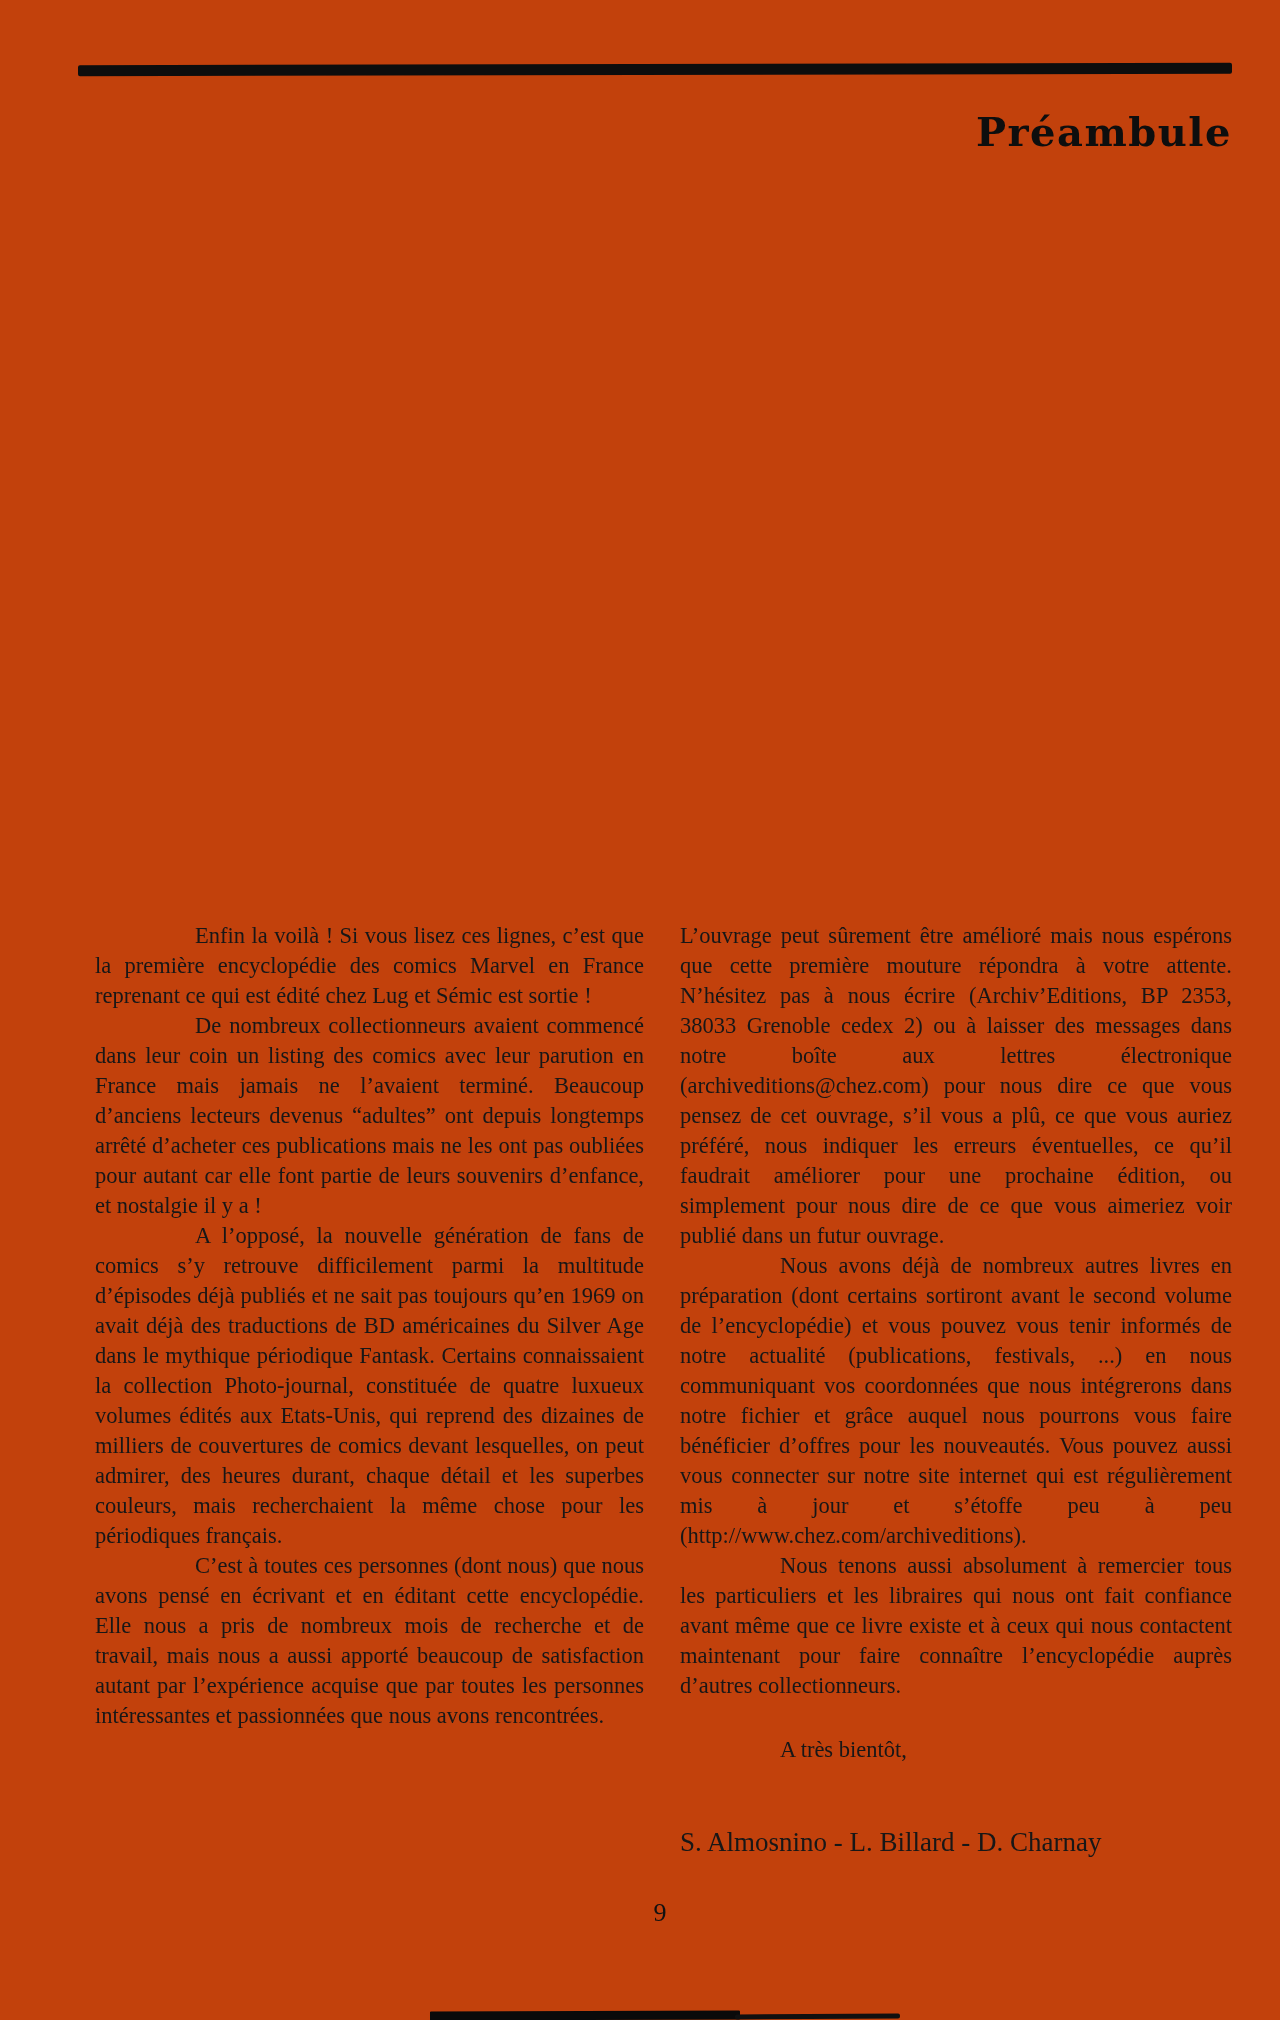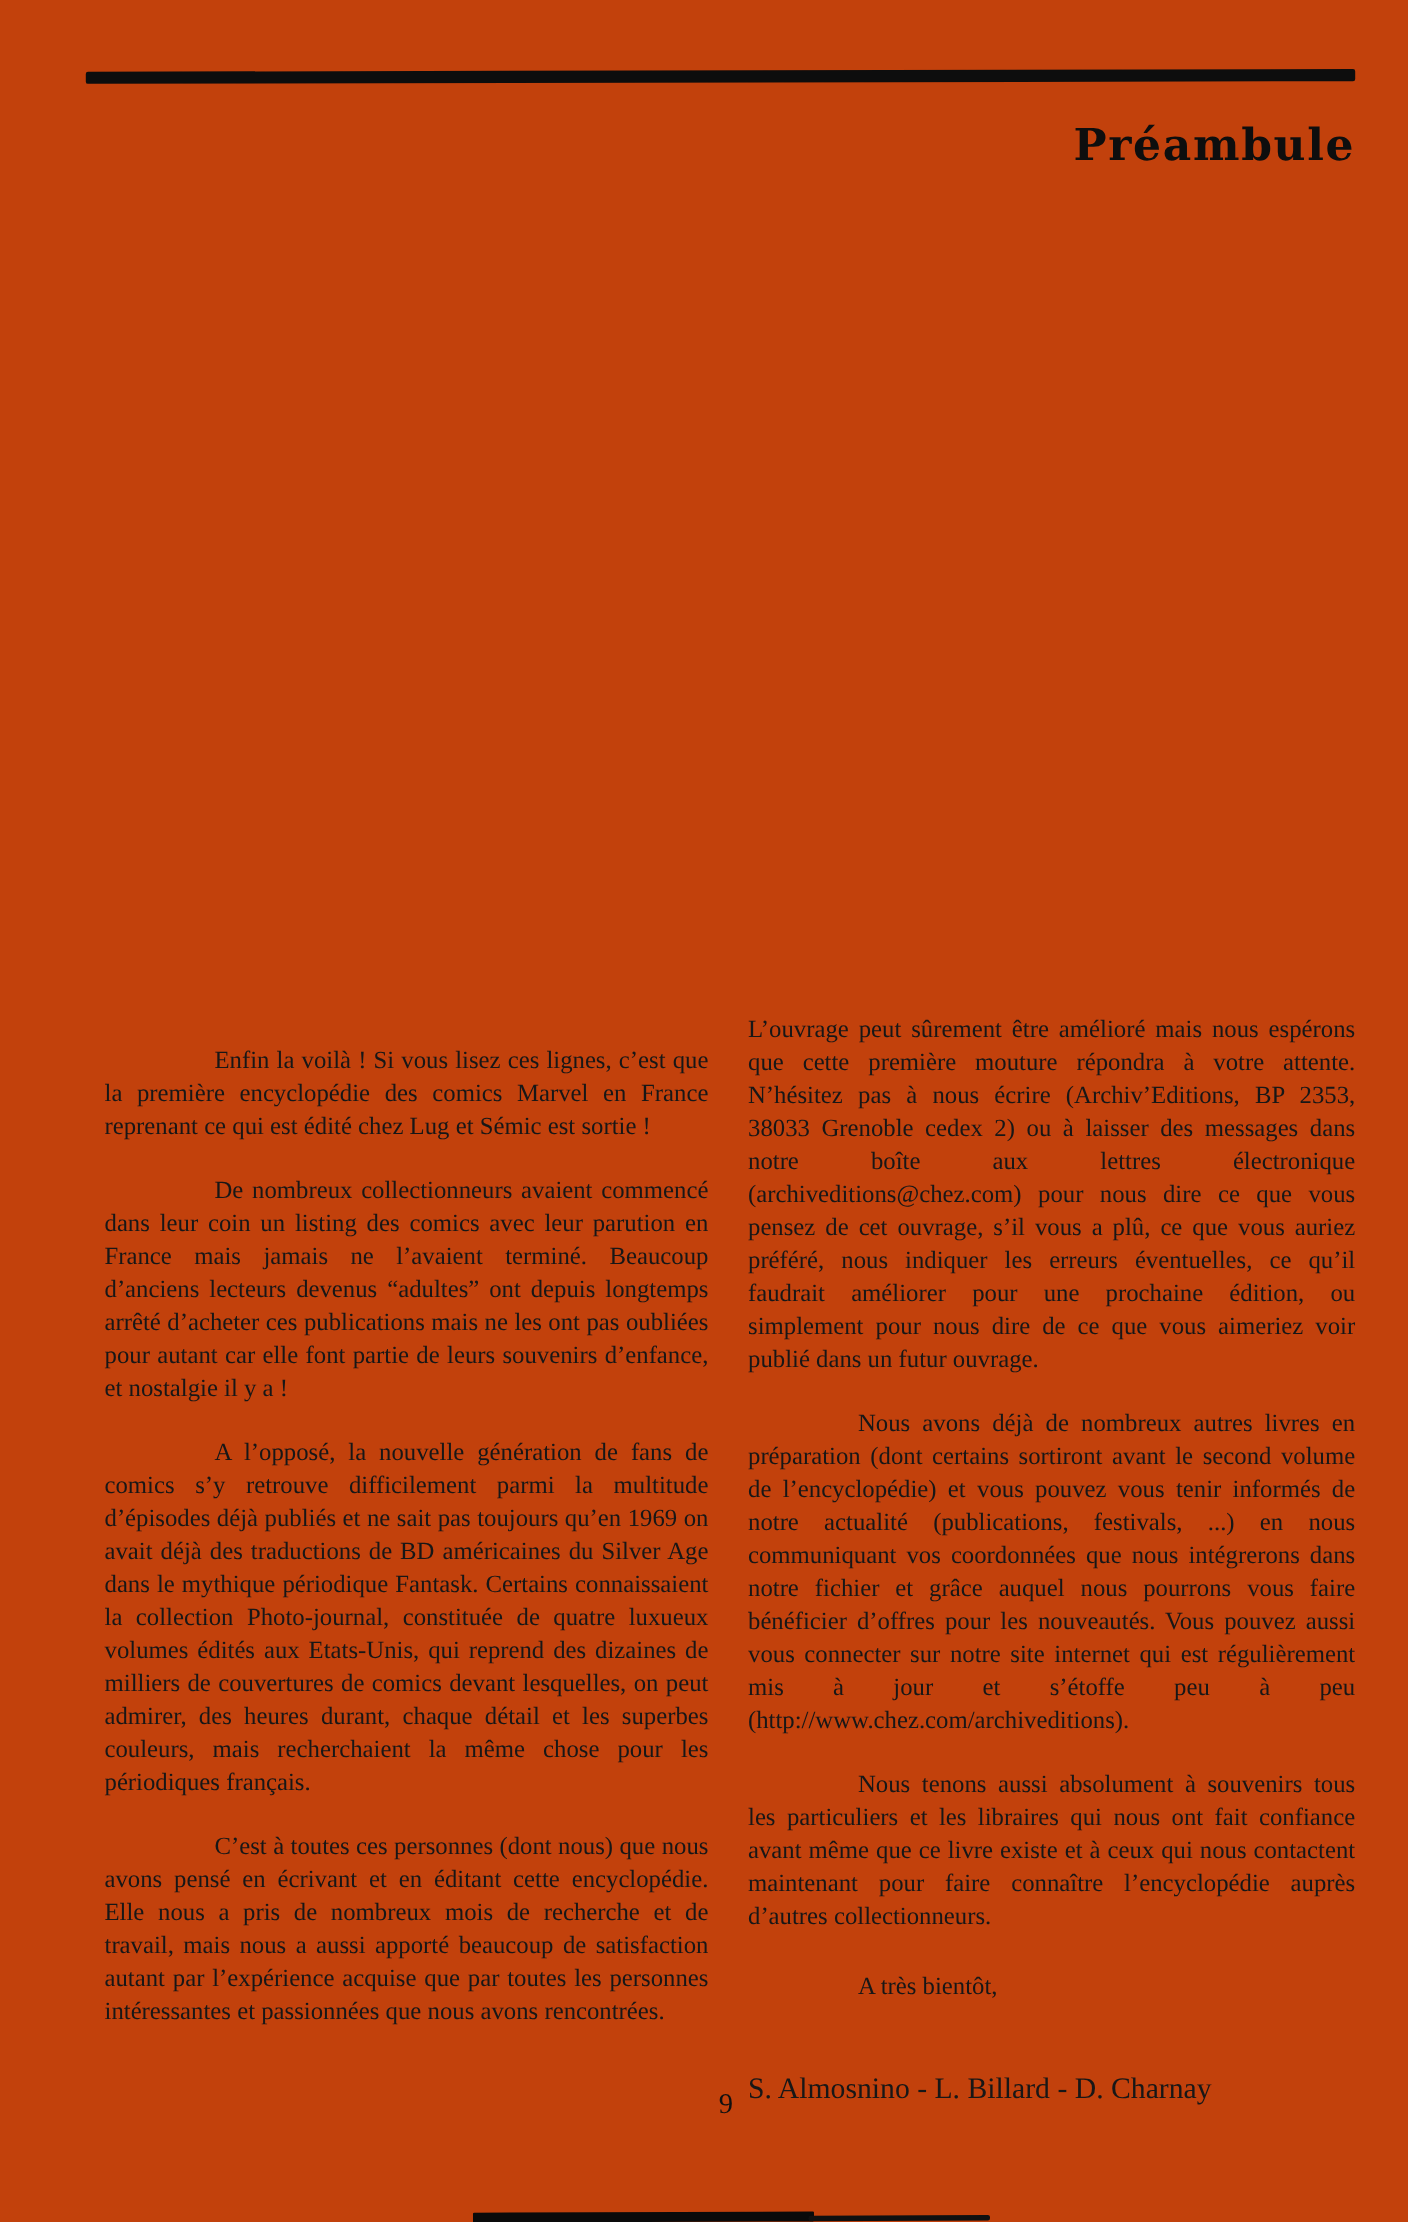--- a/index.html
+++ b/index.html
@@ -48,21 +48,21 @@
   .col {
     font-size: 22.5px;
     line-height: 30px;
     text-align: justify;
     text-align-last: left;
     color: #171717;
   }
   .col-left  { width: 549px; }
   .col-right { width: 552px; }
   .col p { margin: 0; }
-  .col p.indent { text-indent: 100px; margin-top: 28px; }
+  .col p.indent { text-indent: 100px; }
   .closing-line {
     margin-top: 34px !important;
     text-indent: 100px;
     text-align: center;
   }
   .signature {
     margin-top: 62px !important;
     text-align: center;
     font-size: 27px;
   }
@@ -110,21 +110,21 @@
     <div class="col col-left">
       <p class="indent">Enfin la voilà ! Si vous lisez ces lignes, c’est que la première encyclopédie des comics Marvel en France reprenant ce qui est édité chez Lug et Sémic est sortie !</p>
       <p class="indent">De nombreux collectionneurs avaient commencé dans leur coin un listing des comics avec leur parution en France mais jamais ne l’avaient terminé. Beaucoup d’anciens lecteurs devenus “adultes” ont depuis longtemps arrêté d’acheter ces publications mais ne les ont pas oubliées pour autant car elle font partie de leurs souvenirs d’enfance, et nostalgie il y a !</p>
       <p class="indent">A l’opposé, la nouvelle génération de fans de comics s’y retrouve difficilement parmi la multitude d’épisodes déjà publiés et ne sait pas toujours qu’en 1969 on avait déjà des traductions de BD américaines du Silver Age dans le mythique périodique Fantask. Certains connaissaient la collection Photo-journal, constituée de quatre luxueux volumes édités aux Etats-Unis, qui reprend des dizaines de milliers de couvertures de comics devant lesquelles, on peut admirer, des heures durant, chaque détail et les superbes couleurs, mais recherchaient la même chose pour les périodiques français.</p>
       <p class="indent">C’est à toutes ces personnes (dont nous) que nous avons pensé en écrivant et en éditant cette encyclopédie. Elle nous a pris de nombreux mois de recherche et de travail, mais nous a aussi apporté beaucoup de satisfaction autant par l’expérience acquise que par toutes les personnes intéressantes et passionnées que nous avons rencontrées.</p>
     </div>
 
     <div class="col col-right">
       <p>L’ouvrage peut sûrement être amélioré mais nous espérons que cette première mouture répondra à votre attente. N’hésitez pas à nous écrire (Archiv’Editions, BP 2353, 38033 Grenoble cedex 2) ou à laisser des messages dans notre boîte aux lettres électronique (archiveditions@chez.com) pour nous dire ce que vous pensez de cet ouvrage, s’il vous a plû, ce que vous auriez préféré, nous indiquer les erreurs éventuelles, ce qu’il faudrait améliorer pour une prochaine édition, ou simplement pour nous dire de ce que vous aimeriez voir publié dans un futur ouvrage.</p>
       <p class="indent">Nous avons déjà de nombreux autres livres en préparation (dont certains sortiront avant le second volume de l’encyclopédie) et vous pouvez vous tenir informés de notre actualité (publications, festivals, ...) en nous communiquant vos coordonnées que nous intégrerons dans notre fichier et grâce auquel nous pourrons vous faire bénéficier d’offres pour les nouveautés. Vous pouvez aussi vous connecter sur notre site internet qui est régulièrement mis à jour et s’étoffe peu à peu (http://www.chez.com/archiveditions).</p>
-      <p class="indent">Nous tenons aussi absolument à souvenirs tous les particuliers et les libraires qui nous ont fait confiance avant même que ce livre existe et à ceux qui nous contactent maintenant pour faire connaître l’encyclopédie auprès d’autres collectionneurs.</p>
+      <p class="indent">Nous tenons aussi absolument à remercier tous les particuliers et les libraires qui nous ont fait confiance avant même que ce livre existe et à ceux qui nous contactent maintenant pour faire connaître l’encyclopédie auprès d’autres collectionneurs.</p>
       <p class="closing-line">A très bientôt,</p>
       <p class="signature">S. Almosnino - L. Billard - D. Charnay</p>
     </div>
 
   </div>
 
   <div class="page-number">9</div>
 
   <div class="scan-artifact-bar"></div>
   <div class="scan-artifact-tail"></div>

